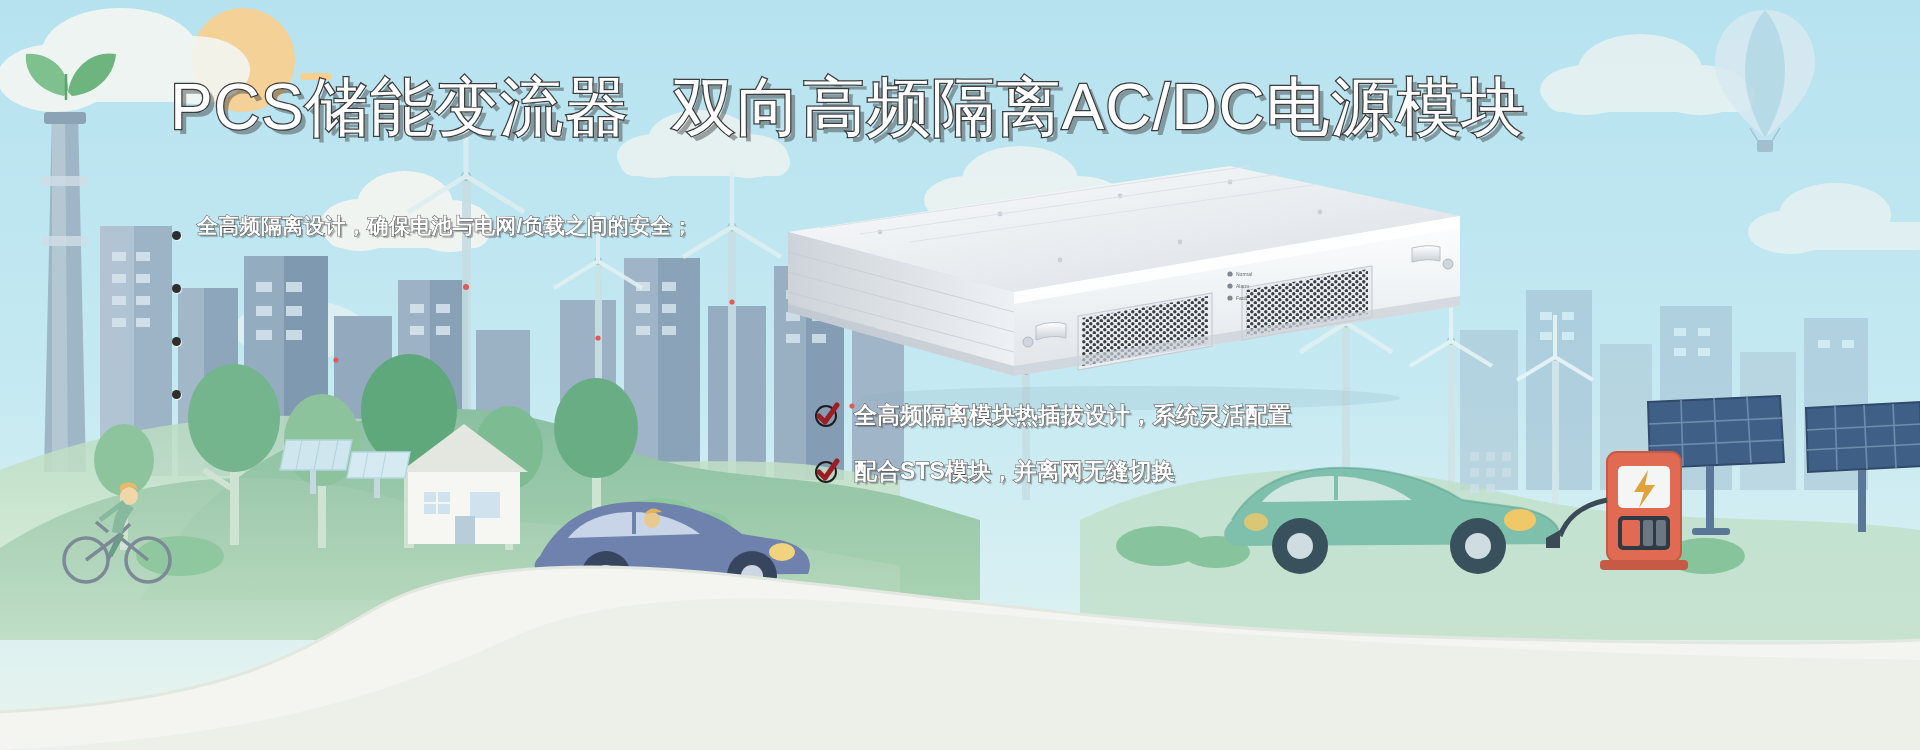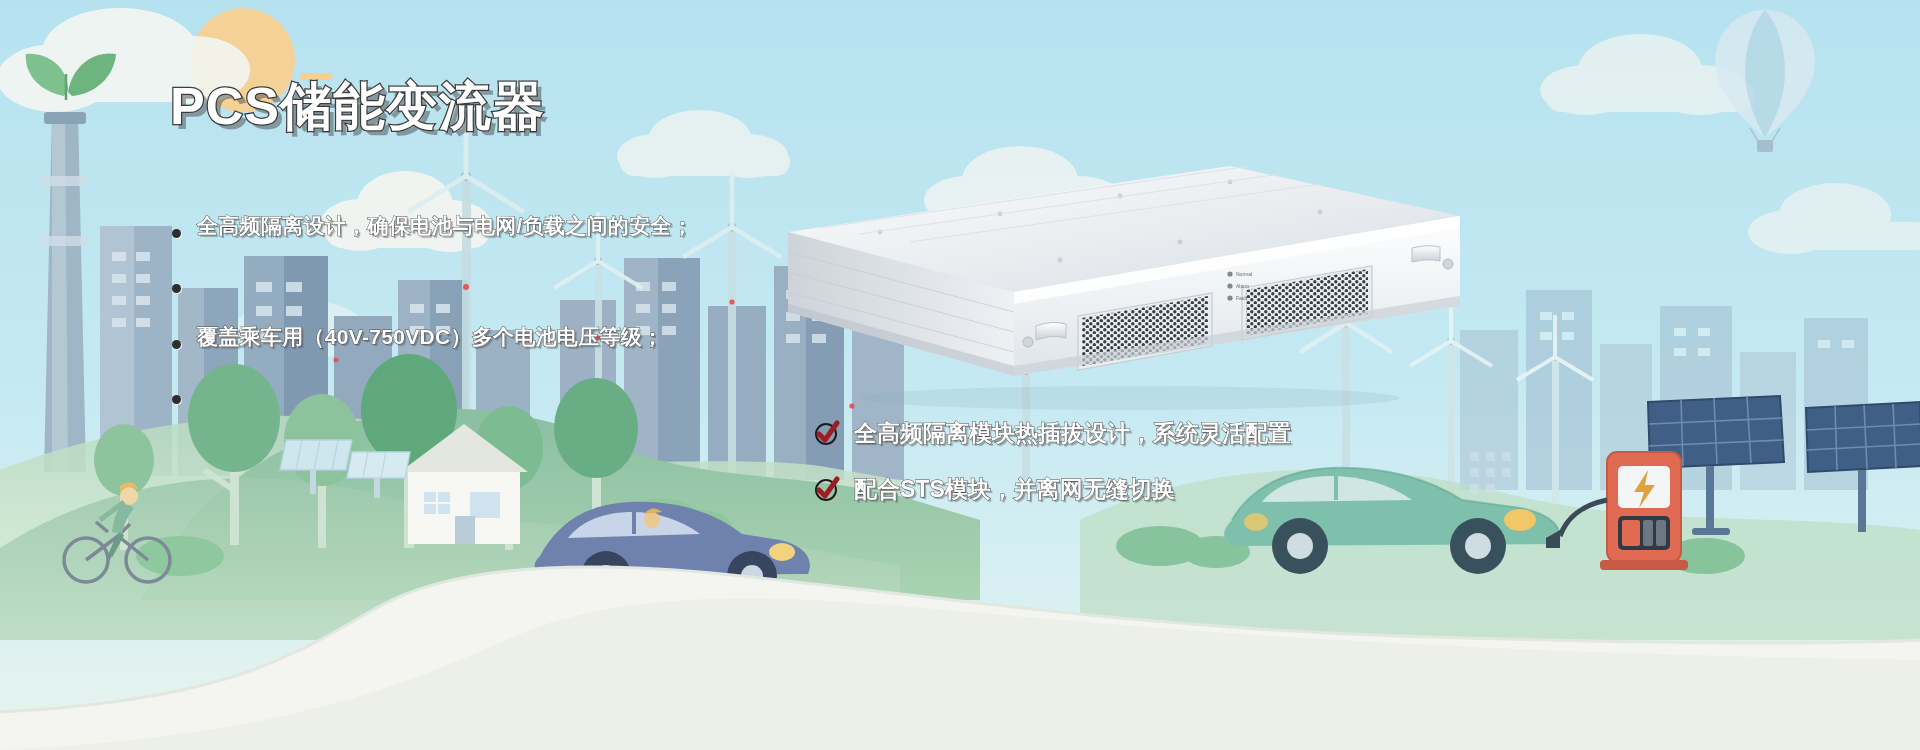--- a/index.html
+++ b/index.html
@@ -15,51 +15,51 @@
   .layer { position:absolute; left:0; top:0; width:1920px; height:750px; }
   svg.layer { display:block; }
 
   
   #title {
     position:absolute; left:170px; top:62px; width:1300px; height:90px;
     display:flex; align-items:center; gap:42px;
     white-space:nowrap; pointer-events:none;
   }
   #title .t {
-    font-size:52px; font-weight:bold; color:#ffffff;
+    font-size:64px; font-weight:normal; color:#ffffff;
     letter-spacing:1px;
     -webkit-text-stroke:2.5px #3d3d3d;
     paint-order:stroke fill;
     text-shadow:5px 5px 0 rgba(60,60,60,0.45);
   }
 
   
   #bullets {
     position:absolute; left:172px; top:212px; width:760px;
   }
   .bullet {
-    display:flex; align-items:center; gap:16px;
+    display:flex; align-items:flex-end; gap:16px;
     margin-bottom:30px;
   }
   .bullet .dot {
     flex:0 0 auto; width:9px; height:9px; border-radius:50%;
     background:#2e2e2e; margin-top:14px;
     box-shadow:1px 1px 0 rgba(255,255,255,.7);
   }
   .bullet .txt {
     font-size:21px; font-weight:bold; line-height:28px;
     color:#ffffff; letter-spacing:.3px;
     -webkit-text-stroke:0.9px #4a4a4a;
     paint-order:stroke fill;
     text-shadow:2px 2px 1px rgba(70,70,70,.45);
   }
 
   
   #checklist {
-    position:absolute; left:814px; top:418px; width:760px;
+    position:absolute; left:814px; top:400px; width:760px;
   }
   .chk {
     display:flex; align-items:center; gap:14px; margin-bottom:26px;
   }
   .chk .mark { flex:0 0 auto; width:26px; height:26px; position:relative; }
   .chk .mark svg { display:block; }
   .chk .txt {
     font-size:23px; font-weight:bold; line-height:30px; color:#ffffff;
     -webkit-text-stroke:0.9px #4a4a4a;
     paint-order:stroke fill;
@@ -570,33 +570,33 @@
         <text class="led-label" x="476" y="140">Fault</text>
       </g>
 
       <path d="M254 206 L 700 136 L 700 146 L 254 216 Z" fill="#c9d0d7" opacity="0.7"></path>
       <path d="M28 144 L 254 206 L 254 216 L 28 152 Z" fill="#b9c1c9" opacity="0.6"></path>
     </svg>
   </div>
 
   <div id="title">
     <span class="t">PCS储能变流器</span>
+    <span class="t">双向高频隔离AC/DC电源模块</span>
   </div>
 
   <div id="bullets">
     <div class="bullet">
       <span class="dot"></span>
       <span class="txt">全高频隔离设计，确保电池与电网/负载之间的安全；</span>
     </div>
     <div class="bullet">
       <span class="dot"></span>
     </div>
     <div class="bullet">
       <span class="dot"></span>
-      <span class="txt">覆盖乘车用（40V-750VDC）多个电池电压等级；</span>
     </div>
     <div class="bullet">
       <span class="dot"></span>
     </div>
   </div>
 
   <div id="checklist">
     <div class="chk">
       <span class="mark">
         <svg width="26" height="26" viewBox="0 0 26 26" xmlns="http://www.w3.org/2000/svg">

